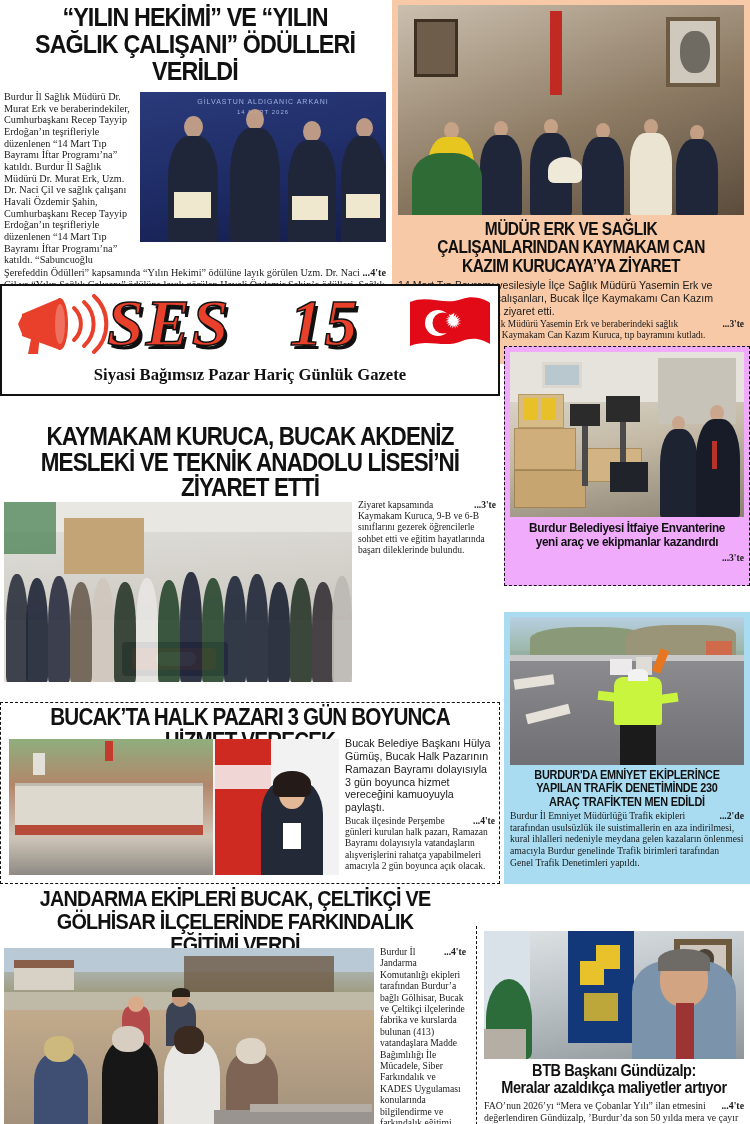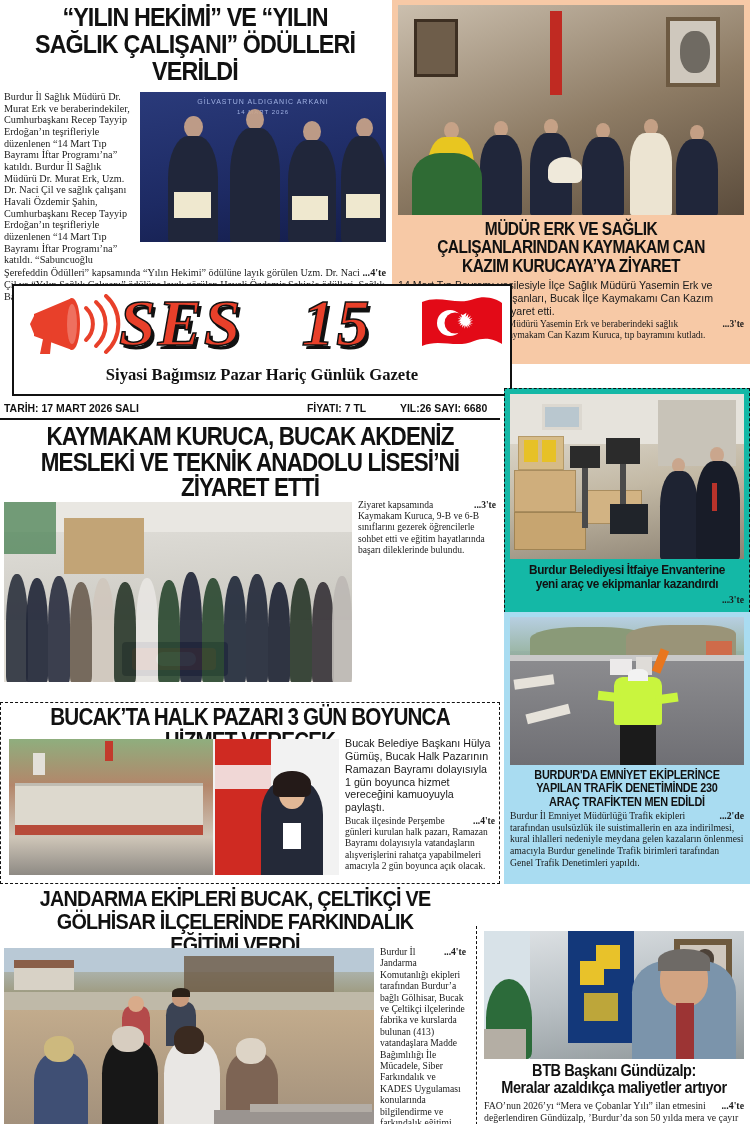--- a/index.html
+++ b/index.html
@@ -40,21 +40,21 @@
   .jump { float:right; font-weight:700; }
 
   
   #topright { position:absolute; left:392px; top:0; width:358px; height:364px; background:#f7c9a6; padding:5px 6px; }
   #tr-photo { width:100%; height:210px; }
   #tr-head { margin-top:5px; font-size:17.6px; text-align:center; line-height:1.05; letter-spacing:-0.6px; }
   #tr-lead { margin-top:4px; font-size:10.6px; line-height:1.21; }
   #tr-sub  { margin-top:1px; font-size:9.4px; line-height:1.18; }
 
   
-  #masthead { position:absolute; left:0; top:284px; width:500px; height:112px; border:2px solid #111; background:#fff;margin-left:12px; }
+  #masthead { position:absolute; left:0; top:284px; width:500px; height:112px; border:2px solid #111; background:#fff; }
   #mh-inner { position:relative; width:100%; height:100%; }
   #logo-row { position:relative; height:80px; }
   #megaphone { position:absolute; left:12px; top:8px; width:100px; height:62px; }
   #sestext { position:absolute; left:105px; top:0px; width:290px; height:74px; }
   #sestext .word {
     font-family:"Liberation Serif", serif; font-weight:700; font-style:italic;
     font-size:66px; color:#e8402a;
     -webkit-text-stroke: 1.5px #111;
     text-shadow: 3px 4px 0 #111;
     letter-spacing:2px; line-height:74px; white-space:nowrap;
@@ -88,22 +88,22 @@
   #pz-lead  { font-size:10.7px; line-height:1.20; }
   #pz-sub   { margin-top:2px; font-size:9.5px; line-height:1.18; }
 
   
   #jandarma { position:absolute; left:0; top:888px; width:470px; height:236px; padding:0 4px; }
   #jandarma .headline { font-size:22.5px; text-align:center; line-height:1.02; letter-spacing:-0.9px; }
   #jd-photo { position:absolute; left:4px; top:60px; width:370px; height:176px; }
   #jd-text  { position:absolute; left:380px; top:58px; width:86px; font-size:9.6px; line-height:1.19; }
 
   
-  #rail-fire { position:absolute; left:504px; top:388px; width:246px; height:240px;
-               border:1.5px dashed #111; padding:5px; background:#14b8a6; }
+  #rail-fire { position:absolute; left:504px; top:346px; width:246px; height:240px;
+               border:1.5px dashed #111; padding:5px; background:#f0abfc; }
   #fire-photo { width:100%; height:165px; }
   #fire-head { margin-top:4px; font-size:13.4px; text-align:center; line-height:1.06; letter-spacing:-0.4px; }
   #fire-body { margin-top:3px; font-size:9.6px; line-height:1.20; }
 
   #rail-traffic { position:absolute; left:504px; top:612px; width:246px; height:272px; background:#a9dcf1; padding:5px 6px; }
   #tf-photo { width:100%; height:148px; }
   #tf-head  { margin-top:4px; font-size:12.4px; text-align:center; line-height:1.08; letter-spacing:-0.3px; }
   #tf-body  { margin-top:1px; font-size:9.7px; line-height:1.20; }
 
   #rail-btb { position:absolute; left:476px; top:926px; width:274px; height:234px;
@@ -217,25 +217,20 @@
           <circle cx="30" cy="29" r="13" fill="#fff"></circle>
           <circle cx="35" cy="29" r="10.5" fill="#e30a17"></circle>
           <polygon fill="#fff" points="48,29 52.2,26.4 51.1,31.3 54.6,27.6 53.6,32.5 57.4,29.6 55.1,34 59.2,32.2 55.8,35.6 60,35 56,37.4 60,38.8 55.6,38.8 58.6,41.6 54.6,39.8 56.4,43.8 53.2,40.6 53.6,44.8 51.4,41.2 50,45 49.6,40.8 47,44 47.6,39.8 44.2,42 46.2,38.4 42.4,39.4 45.6,36.6 41.6,36.4 45.4,34.6 41.8,32.8 46,33.2 43.2,30.2 47,31.8 45.4,27.8" transform="translate(-3,-7) scale(0.85) translate(6,4)"></polygon>
         </svg>
       </div>
 
       <div id="slogan">Siyasi Bağımsız Pazar Hariç Günlük Gazete</div>
     </div>
   </div>
 
-  <div id="infobar">
-    <span id="ib-date">TARİH: 17 MART 2026 SALI</span>
-    <span id="ib-price">FİYATI: 7 TL</span>
-    <span id="ib-year">YIL:26  SAYI: 6680</span>
-  </div>
 
   <div id="school">
     <div class="hl hl-c headline">KAYMAKAM KURUCA, BUCAK AKDENİZ MESLEKİ VE TEKNİK ANADOLU LİSESİ’Nİ ZİYARET ETTİ</div>
 
     <div id="sc-photo" class="photo pbg-class">
       <div style="position:absolute;left:0;right:0;top:0;height:30px;background:#e9e7e2;"></div>
       <div style="position:absolute;left:0;top:0;width:52px;height:52px;background:#3f7a4a;opacity:.7;"></div>
       <div style="position:absolute;left:60px;top:16px;width:80px;height:56px;background:#c2a476;"></div>
       <div style="position:absolute;left:0;bottom:0;right:0;height:62px;background:#e2ded5;"></div>
       <div style="position:absolute;left:118px;bottom:6px;width:106px;height:34px;background:#2a2a5e;border-radius:4px;"></div>
@@ -279,21 +274,21 @@
       <div style="position:absolute;left:204px;top:0;width:126px;height:100%;background:#f2f2f2;"></div>
       <div style="position:absolute;left:206px;top:0;width:56px;height:136px;background:#cf2a22;"></div>
       <div style="position:absolute;left:206px;top:26px;width:56px;height:24px;background:#f6f6f6;opacity:.85;"></div>
       <div style="position:absolute;left:252px;bottom:0;width:62px;height:94px;background:#242938;border-radius:36% 36% 0 0;"></div>
       <div style="position:absolute;left:270px;bottom:66px;width:26px;height:30px;background:#e2b896;border-radius:48%;"></div>
       <div style="position:absolute;left:264px;bottom:78px;width:38px;height:26px;background:#241a18;border-radius:48% 48% 20% 20%;"></div>
       <div style="position:absolute;left:274px;bottom:26px;width:18px;height:26px;background:#fff;"></div>
     </div>
 
     <div id="pz-text">
-      <div id="pz-lead" class="sans-lead">Bucak Belediye Başkanı Hülya Gümüş, Bucak Halk Pazarının Ramazan Bayramı dolayısıyla 1 gün boyunca hizmet vereceğini kamuoyuyla paylaştı.</div>
+      <div id="pz-lead" class="sans-lead">Bucak Belediye Başkanı Hülya Gümüş, Bucak Halk Pazarının Ramazan Bayramı dolayısıyla 3 gün boyunca hizmet vereceğini kamuoyuyla paylaştı.</div>
       <div id="pz-sub" class="serif-body">
         <span class="jump cont">...4'te</span>
         <span>Bucak ilçesinde Perşembe günleri kurulan halk pazarı, Ramazan Bayramı dolayısıyla vatandaşların alışverişlerini rahatça yapabilmeleri amacıyla 2 gün boyunca açık olacak.</span>
       </div>
     </div>
   </div>
 
   <div id="jandarma">
     <div class="hl hl-c headline">JANDARMA EKİPLERİ BUCAK, ÇELTİKÇİ VE GÖLHİSAR İLÇELERİNDE FARKINDALIK EĞİTİMİ VERDİ</div>
 

